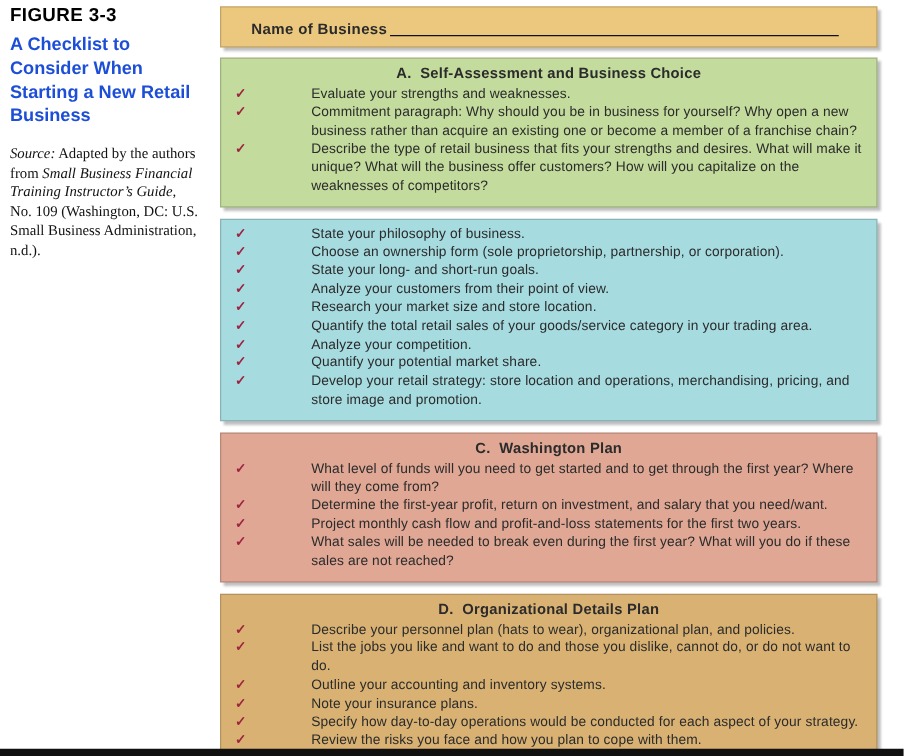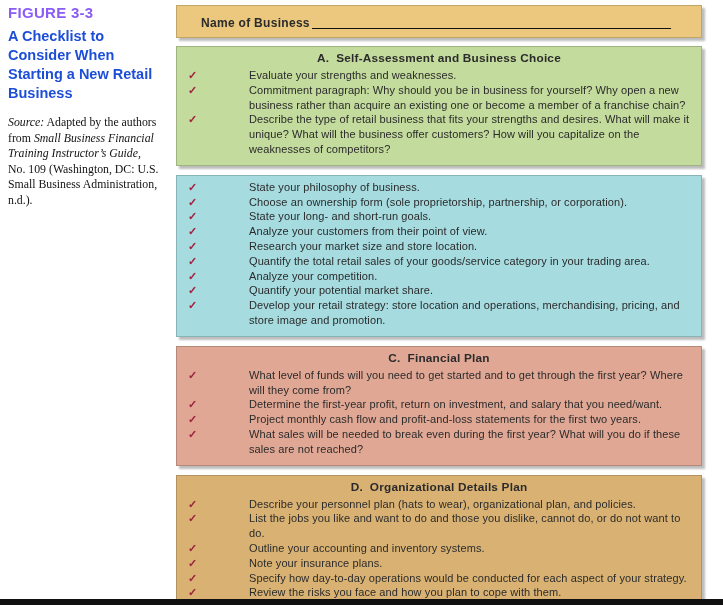--- a/index.html
+++ b/index.html
@@ -118,21 +118,21 @@
     background: #101010;
     z-index: 10;
   }
 </style>
 </head>
 <body>
 
 <div class="page">
 
   <aside class="sidebar">
-    <h2 class="figure-label" style="color: #8b5cf6;">FIGURE 3-3</h2>
+    <h2 class="figure-label" style="color: #000000;">FIGURE 3-3</h2>
     <h1 class="figure-title">A Checklist to Consider When Starting a New Retail Business</h1>
     <p class="figure-source"><em>Source:</em><span> Adapted by the authors from </span><em>Small Business Financial Training Instructor’s Guide,</em><span> No. 109 (Washington, DC: U.S. Small Business Administration, n.d.).</span></p>
   </aside>
 
   <main class="checklist-col">
 
     <div class="name-bar" style="background: rgb(236, 200, 127);">
       <span class="label">Name of Business</span>
       <span class="fill-line"></span>
     </div>
@@ -191,21 +191,21 @@
               <span class="txt">Quantify your potential market share.</span>
             </li>
             <li>
               <span class="check" style="color: rgb(158, 36, 64);">✓</span>
               <span class="txt">Develop your retail strategy: store location and operations, merchandising, pricing, and store image and promotion.</span>
             </li>
           </ul>
   </section>
 
   <section class="box" style="background: rgb(223, 167, 148);">
-    <h3 class="box-header">C.  Financial Plan</h3>
+    <h3 class="box-header">C.  Washington Plan</h3>
     <ul class="items">
             <li>
               <span class="check" style="color: rgb(158, 36, 64);">✓</span>
               <span class="txt">What level of funds will you need to get started and to get through the first year? Where will they come from?</span>
             </li>
             <li>
               <span class="check" style="color: rgb(158, 36, 64);">✓</span>
               <span class="txt">Determine the first-year profit, return on investment, and salary that you need/want.</span>
             </li>
             <li>

